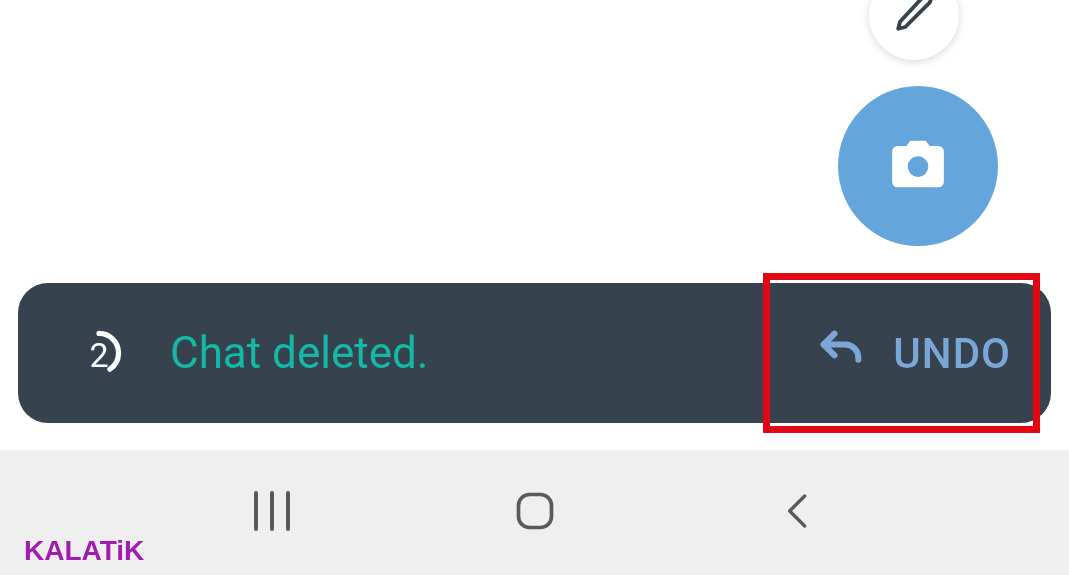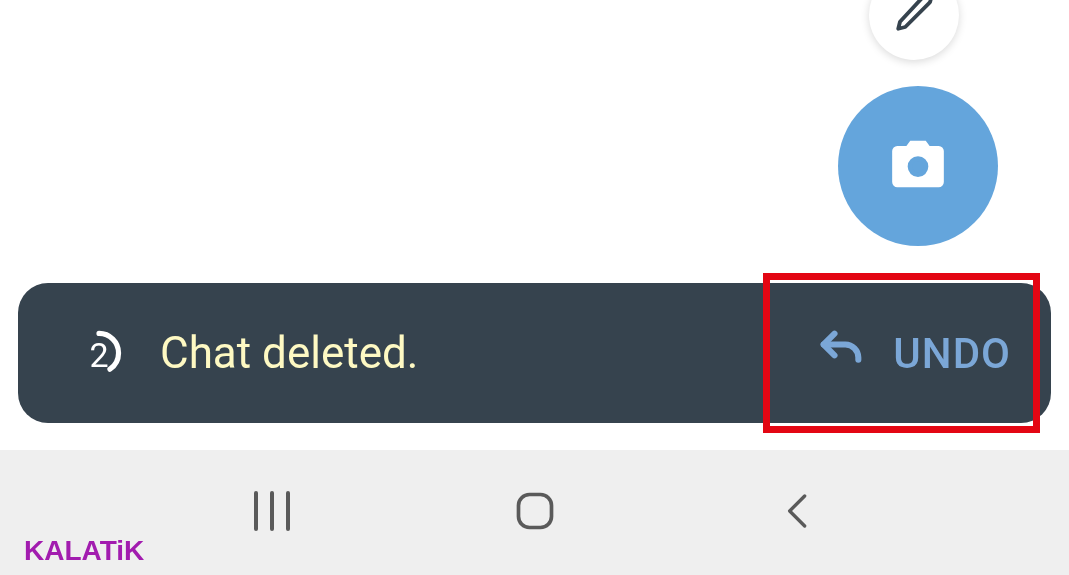--- a/index.html
+++ b/index.html
@@ -66,24 +66,24 @@
     }
     .snackbar .countdown-num {
       color: #fff;
       font-size: 34px;
       font-weight: 400;
       position: relative;
       z-index: 1;
       margin-top: 4px;
     }
     .snackbar .msg {
-      color: #fef9c3;
+      color: #14b8a6;
       font-size: 44px;
       font-weight: 400;
-      margin-left: 38px;
+      margin-left: 48px;
       flex: 1;
     }
     .snackbar .undo-group {
       display: flex;
       align-items: center;
       gap: 26px;
       justify-content: flex-end;
     }
     .snackbar .undo-group svg { width: 52px; height: 52px; }
     .snackbar .undo-text {

